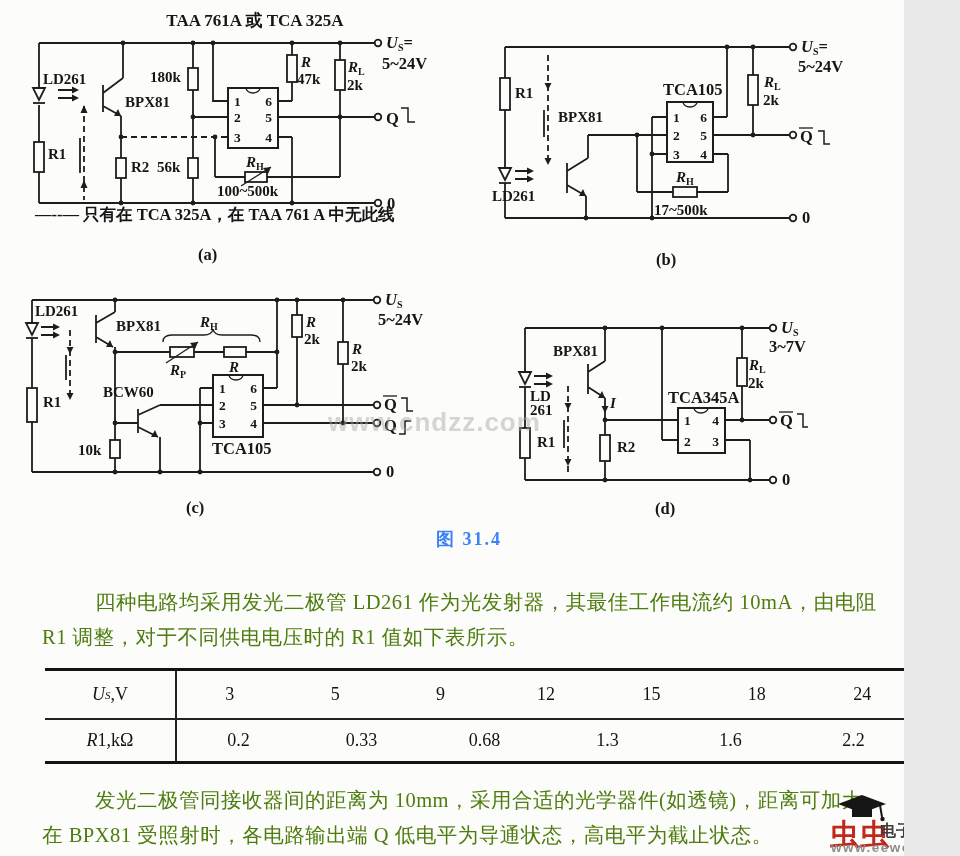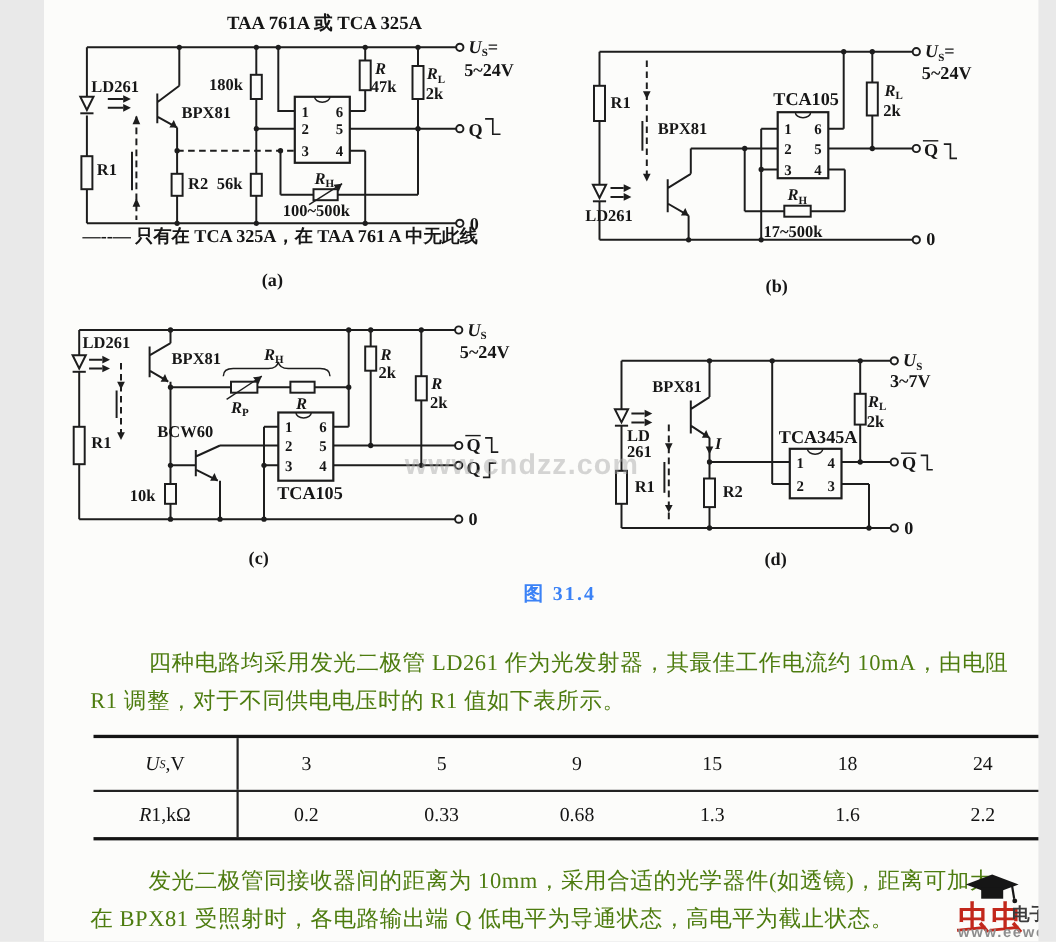--- a/index.html
+++ b/index.html
@@ -1,17 +1,17 @@
 <!DOCTYPE html>
 <html><head>
 <meta charset="utf-8">
 <style>
   html,body{margin:0;padding:0;background:#e9e9e9;}
   .page{position:relative;width:904px;height:856px;background:#fcfcfa;overflow:hidden;
-        font-family:"Liberation Serif",serif;color:#141414;margin-left:40px;}
+        font-family:"Liberation Serif",serif;color:#141414;}
   .page svg{position:absolute;overflow:visible;}
   svg text{font-family:"Liberation Serif",serif;font-weight:bold;fill:#161616;font-size:15px;}
   svg text.pin{font-size:13.5px;}
   svg text.big{font-size:16.5px;}
   svg text.ttl{font-size:17px;}
   tspan.sb{font-size:10px;}
   .wire{stroke:#1d1d1d;stroke-width:1.8;fill:none;}
   .thin{stroke-width:1.3;}
   .dsh{stroke-dasharray:6 4;}
   .res{fill:#fcfcfa;stroke:#1d1d1d;stroke-width:1.8;}
@@ -329,20 +329,21 @@
   <div class="tbl">
     <div class="tbl-row">
       <div class="tbl-label">
         <span class="it">U</span>
           <sub class="it">S</sub>
           <span>,V</span>
       </div>
       <div class="tbl-cell">3</div>
       <div class="tbl-cell">5</div>
       <div class="tbl-cell">9</div>
+      <div class="tbl-cell">12</div>
       <div class="tbl-cell">15</div>
       <div class="tbl-cell">18</div>
       <div class="tbl-cell">24</div>
     </div>
     <div class="tbl-row second">
       <div class="tbl-label">
         <span class="it">R</span>
           <span>1,kΩ</span>
       </div>
       <div class="tbl-cell">0.2</div>

